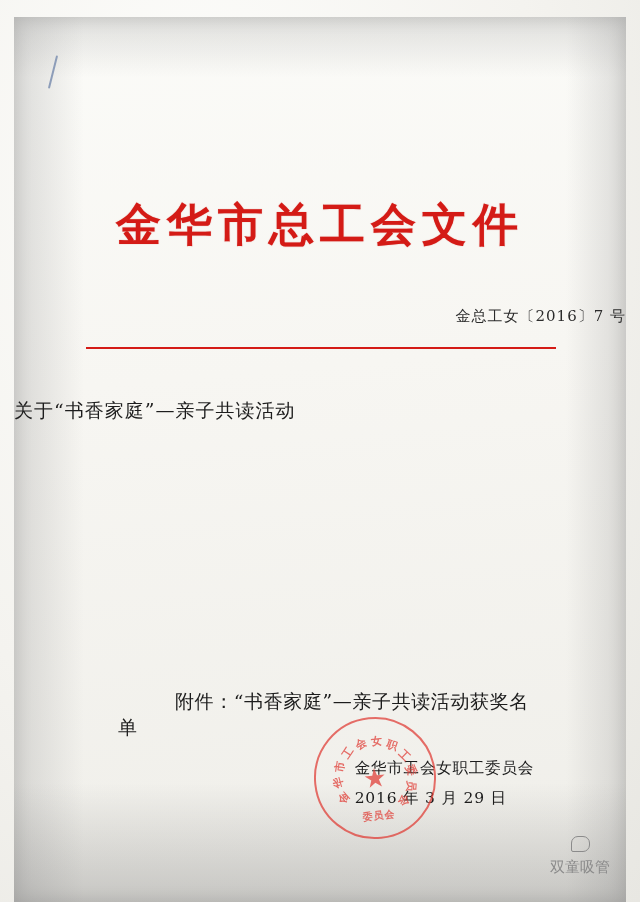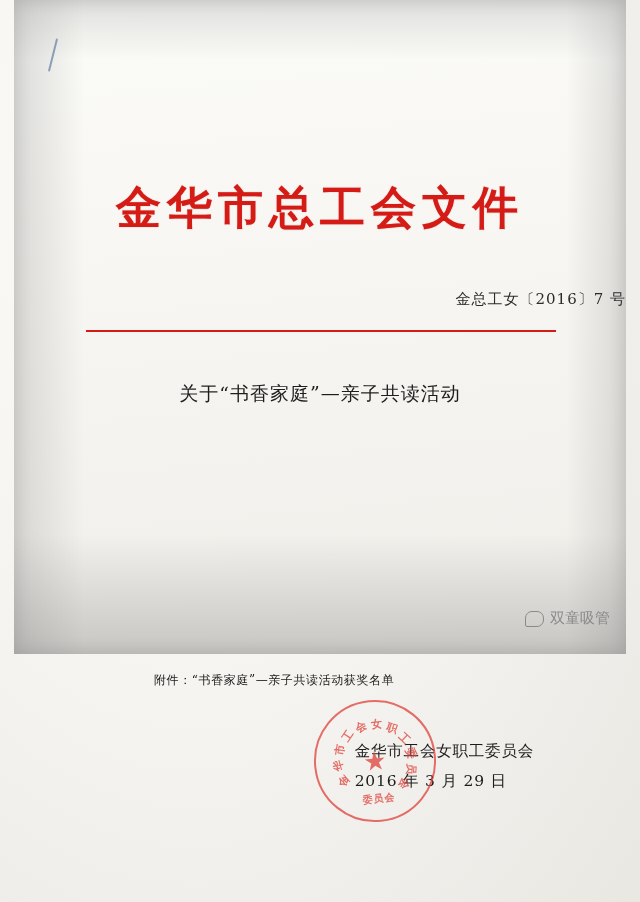--- a/index.html
+++ b/index.html
@@ -20,23 +20,23 @@
     height: 902px;
     background:
       radial-gradient(ellipse at 30% 20%, #fdfdfb 0%, #f4f3ef 55%, #e8e7e2 100%);
     overflow: hidden;
   }
 
   
   .sheet {
     position: absolute;
     left: 14px;
-    top: 0;
+    top: 17px;
     width: 612px;
-    height: 654px;
+    height: 886px;
     background: linear-gradient(175deg, #fbfbf8 0%, #f7f6f2 40%, #efeee9 100%);
     box-shadow: 0 0 18px rgba(0,0,0,0.18) inset;
   }
   
   .shade-left {
     position: absolute;
     left: 0; top: 0; width: 70px; height: 100%;
     background: linear-gradient(to right, rgba(160,160,160,0.35), rgba(255,255,255,0));
     pointer-events: none;
   }
@@ -106,21 +106,21 @@
     width: 470px;
     height: 2px;
     background: #d41b16;
   }
 
   .title {
     position: absolute;
     left: 0;
     top: 376px;
     width: 100%;
-    text-align: center;
+    text-align: left;
     font-size: 19px;
     color: #1d1d1d;
     line-height: 34px;
     letter-spacing: 1px;
   }
 
   .body-text {
     position: absolute;
     left: 104px;
     top: 470px;
@@ -134,21 +134,21 @@
   .body-text p {
     margin: 0 0 0 0;
   }
   .indent { text-indent: 2em; }
 
   .attachment {
     position: absolute;
     left: 104px;
     top: 672px;
     width: 420px;
-    font-size: 12px;
+    font-size: 19px;
     color: #1c1c1c;
     letter-spacing: 0.6px;
     text-indent: 3em;
   }
 
   .signature {
     position: absolute;
     right: 92px;
     top: 736px;
     text-align: left;
@@ -219,20 +219,21 @@
   .watermark {
     position: absolute;
     right: 16px;
     bottom: 26px;
     display: flex;
     align-items: center;
     gap: 6px;
     color: #8b8b8b;
     font-family: "DejaVu Sans", "Liberation Sans", sans-serif;
     font-size: 15px;
+    flex-direction: column;
   }
   .watermark .wm-icon {
     width: 17px;
     height: 14px;
     border: 1.6px solid #8b8b8b;
     border-radius: 7px 7px 7px 2px;
     display: inline-block;
   }
 </style>
 </head>

